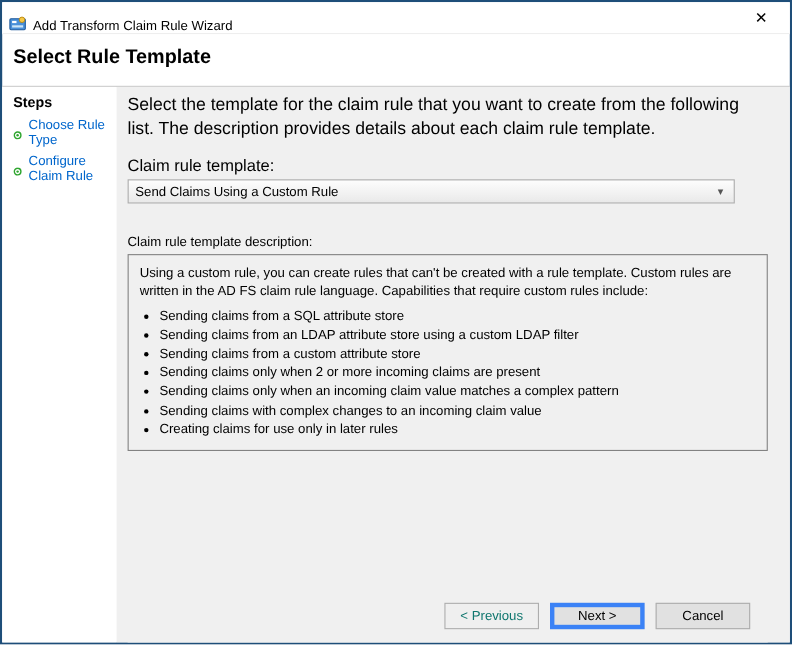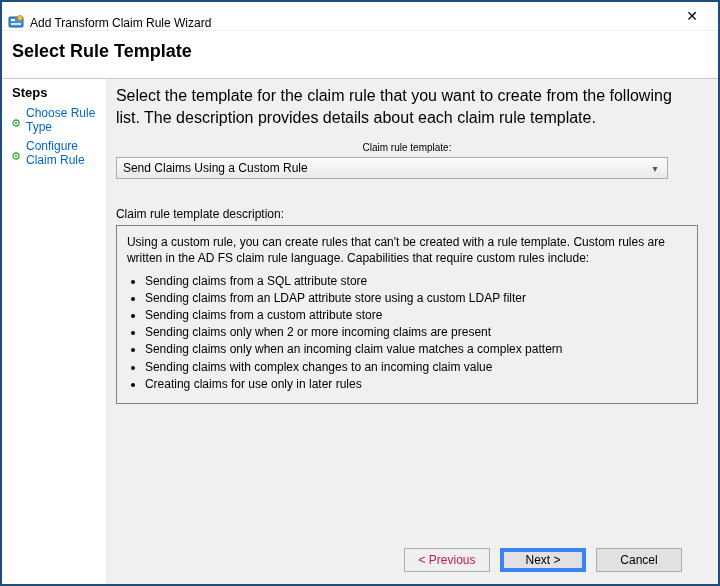--- a/index.html
+++ b/index.html
@@ -98,23 +98,22 @@
     box-sizing: border-box;
     display: flex;
     flex-direction: column;
   }
   .instruction {
     font-size: 16px;
     line-height: 1.35;
     margin-bottom: 14px;
   }
   .field-label {
-    font-size: 10px;
+    font-size: 15px;
     margin-bottom: 4px;
-    text-align: center;
   }
   .select {
     width: 552px;
     height: 22px;
     border: 1px solid #adadad;
     background: linear-gradient(#fdfdfd, #e9e9e9);
     display: flex;
     align-items: center;
     padding: 0 4px 0 6px;
     font-size: 12px;
@@ -164,21 +163,21 @@
     background: #e1e1e1;
     font-size: 12px;
     font-family: inherit;
     display: inline-flex;
     align-items: center;
     justify-content: center;
     cursor: default;
     box-sizing: border-box;
   }
   .btn.disabled {
-    color: #be185d;
+    color: #0f766e;
     background: #efefef;
   }
   .btn.primary {
     border: 4px solid #3b82f6;
     background: #e1e1e1;
     height: 24px;
     text-align: center;
   }
 </style>
 </head>

